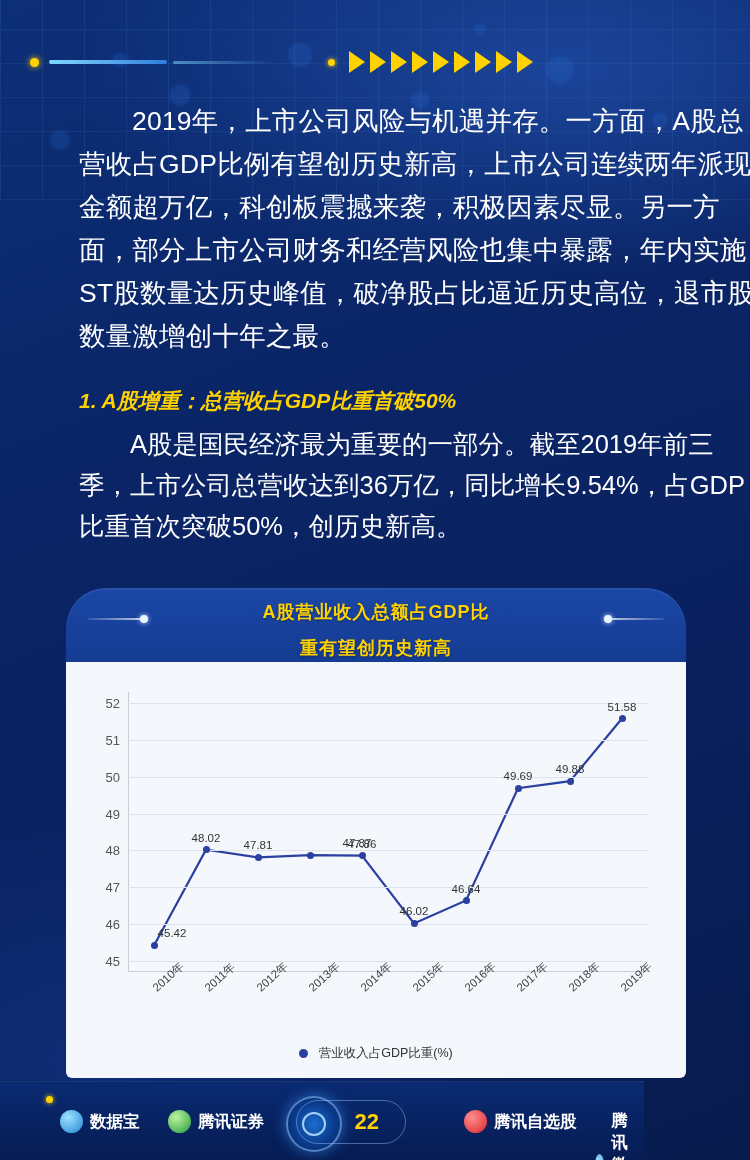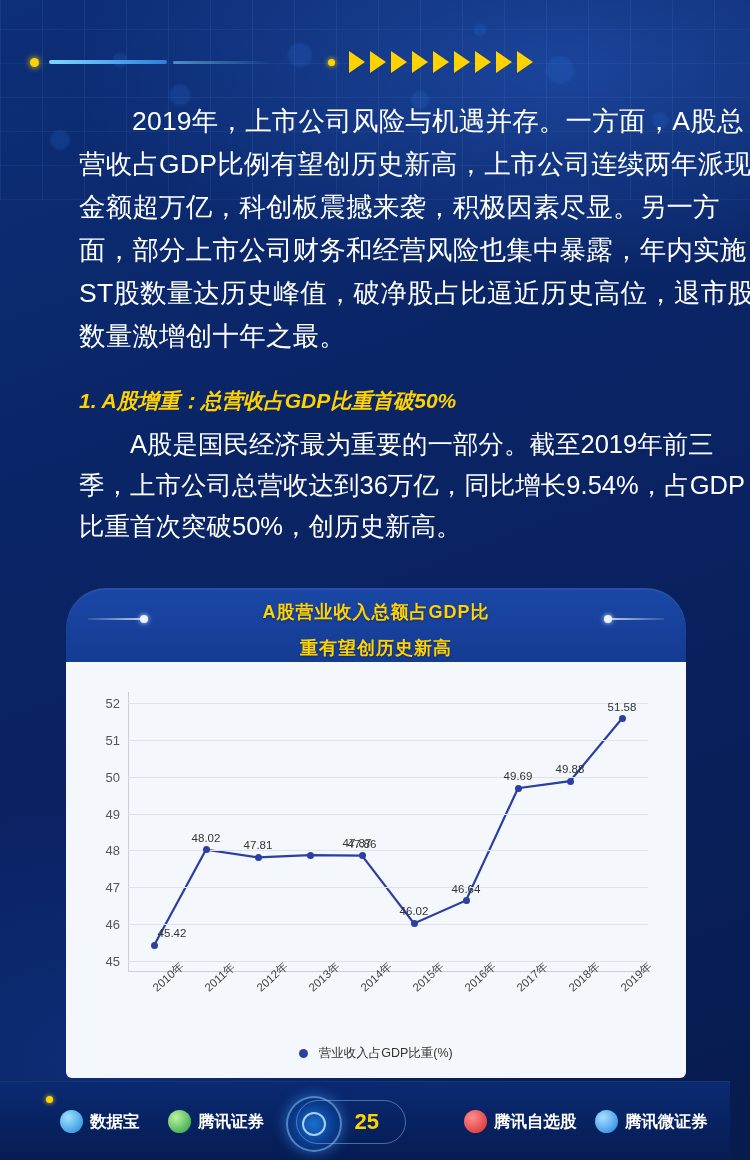--- a/index.html
+++ b/index.html
@@ -171,21 +171,21 @@
     position:absolute;left:0;bottom:16px;width:620px;text-align:center;
     font-size:12.5px;color:#333;
   }
   .legend-dot{
     display:inline-block;width:9px;height:9px;border-radius:50%;
     background:#2b3fa0;margin-right:7px;vertical-align:middle;
   }
 
   
   .footer{
-    position:absolute;left:0;bottom:0;width:730px;height:78px;
+    position:absolute;left:0;bottom:0;width:644px;height:78px;
     background:linear-gradient(180deg,#0a2a72 0%, #061c52 100%);
     border-top:1px solid rgba(120,180,255,.18);
   }
   .footer-dot{
     position:absolute;left:46px;top:14px;width:7px;height:7px;border-radius:50%;
     background:#ffd200;box-shadow:0 0 5px #ffd200;
   }
   .fitem{
     position:absolute;top:28px;display:flex;align-items:center;color:#fff;
     font-size:16.5px;font-weight:bold;
@@ -328,21 +328,21 @@
       <span class="ico ico-data"></span>
       <span>数据宝</span>
     </div>
 
     <div class="fitem" style="left:168px">
       <span class="ico ico-tx"></span>
       <span>腾讯证券</span>
     </div>
 
     <div class="orb"></div>
-    <div class="page-num">25</div>
+    <div class="page-num">22</div>
 
     <div class="fitem" style="left:464px">
       <span class="ico ico-zx"></span>
       <span>腾讯自选股</span>
     </div>
 
     <div class="fitem" style="left:595px">
       <span class="ico ico-wz"></span>
       <span>腾讯微证券</span>
     </div>

